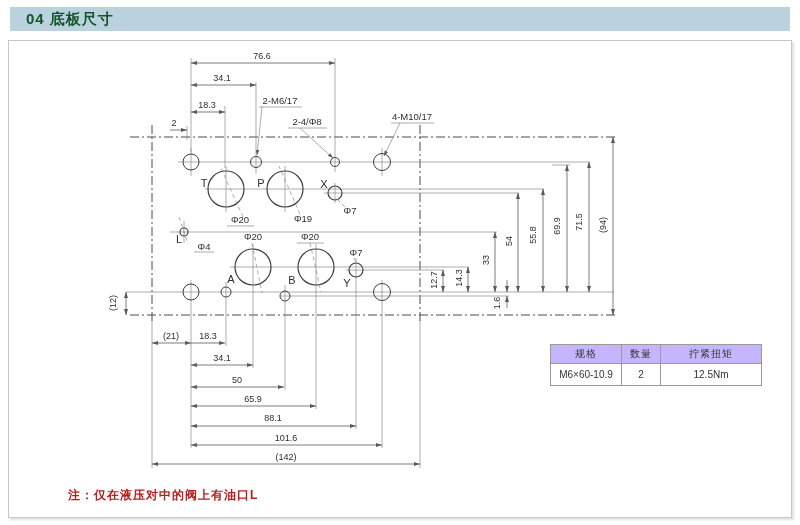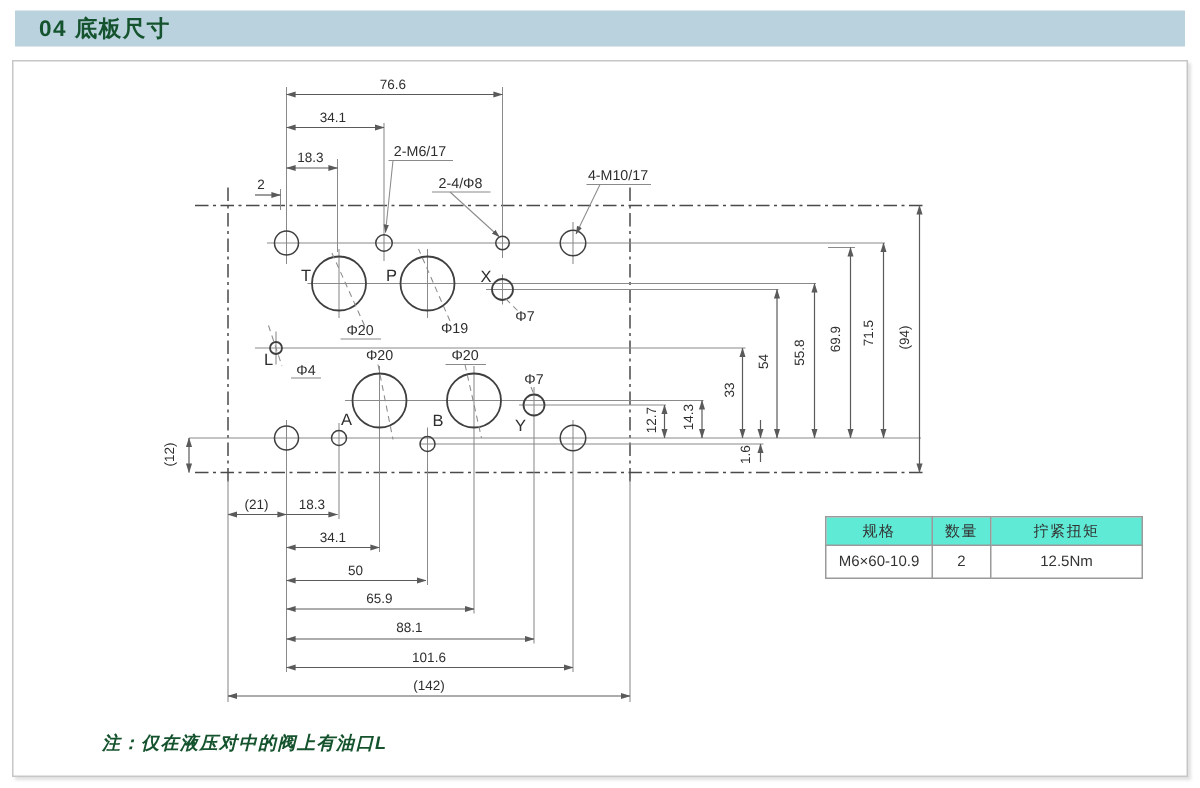--- a/index.html
+++ b/index.html
@@ -28,24 +28,24 @@
   svg .hole{stroke:#3f3f3f;stroke-width:1;fill:none;}
   svg text{fill:#2e2e2e;}
   .dimtxt{font-size:9px;text-anchor:middle;}
   .porttxt{font-size:11px;text-anchor:middle;}
   .diatxt{font-size:9.5px;text-anchor:middle;}
   .callout{font-size:9.5px;text-anchor:middle;}
   .tablewrap{position:absolute;left:550px;top:344px;}
   .tablewrap .ttitle{font-size:12px;font-weight:bold;color:#222;margin-bottom:8px;letter-spacing:2px;}
   table.screws{border-collapse:collapse;font-size:10px;color:#333;}
   table.screws th,table.screws td{border:1px solid #9a9a9a;text-align:center;padding:0;}
-  table.screws th{background:#5eead4;font-weight:normal;height:18px;letter-spacing:1px;}
+  table.screws th{background:#c4b5fd;font-weight:normal;height:18px;letter-spacing:1px;}
   table.screws td{height:21px;background:#fff;}
   .c1{width:70px;} .c2{width:38px;} .c3{width:100px;margin-top:21px;}
-  .note{position:absolute;left:68px;top:487px;font-size:12px;font-weight:600;color:#14532d;letter-spacing:1px;font-style:italic;}
+  .note{position:absolute;left:68px;top:487px;font-size:12px;font-weight:600;color:#b91c1c;letter-spacing:1px;}
 </style>
 </head>
 <body>
 
 <div class="titlebar">
   <div class="t">04 底板尺寸</div>
 </div>
 
 <div class="contentbox"></div>
 

